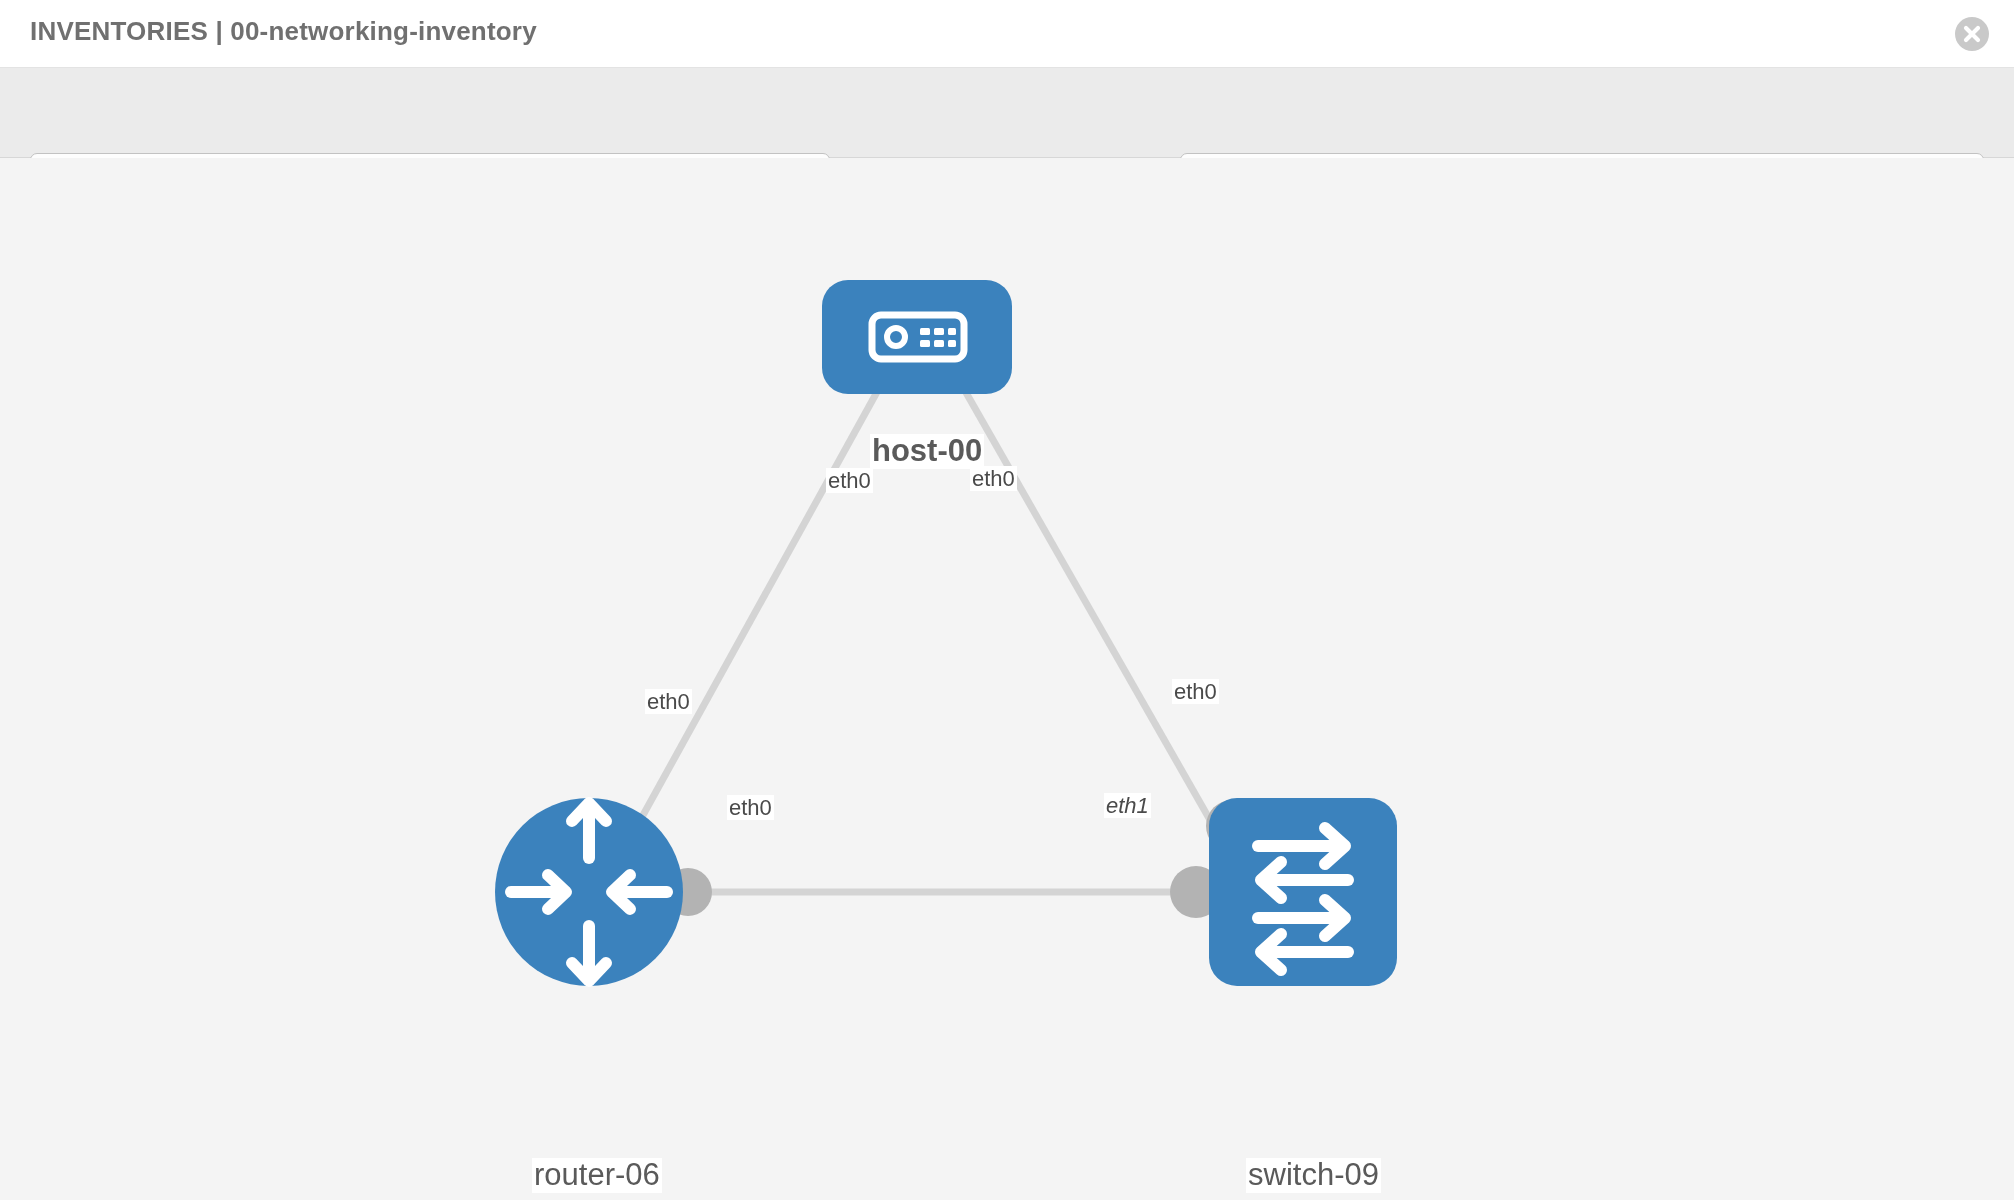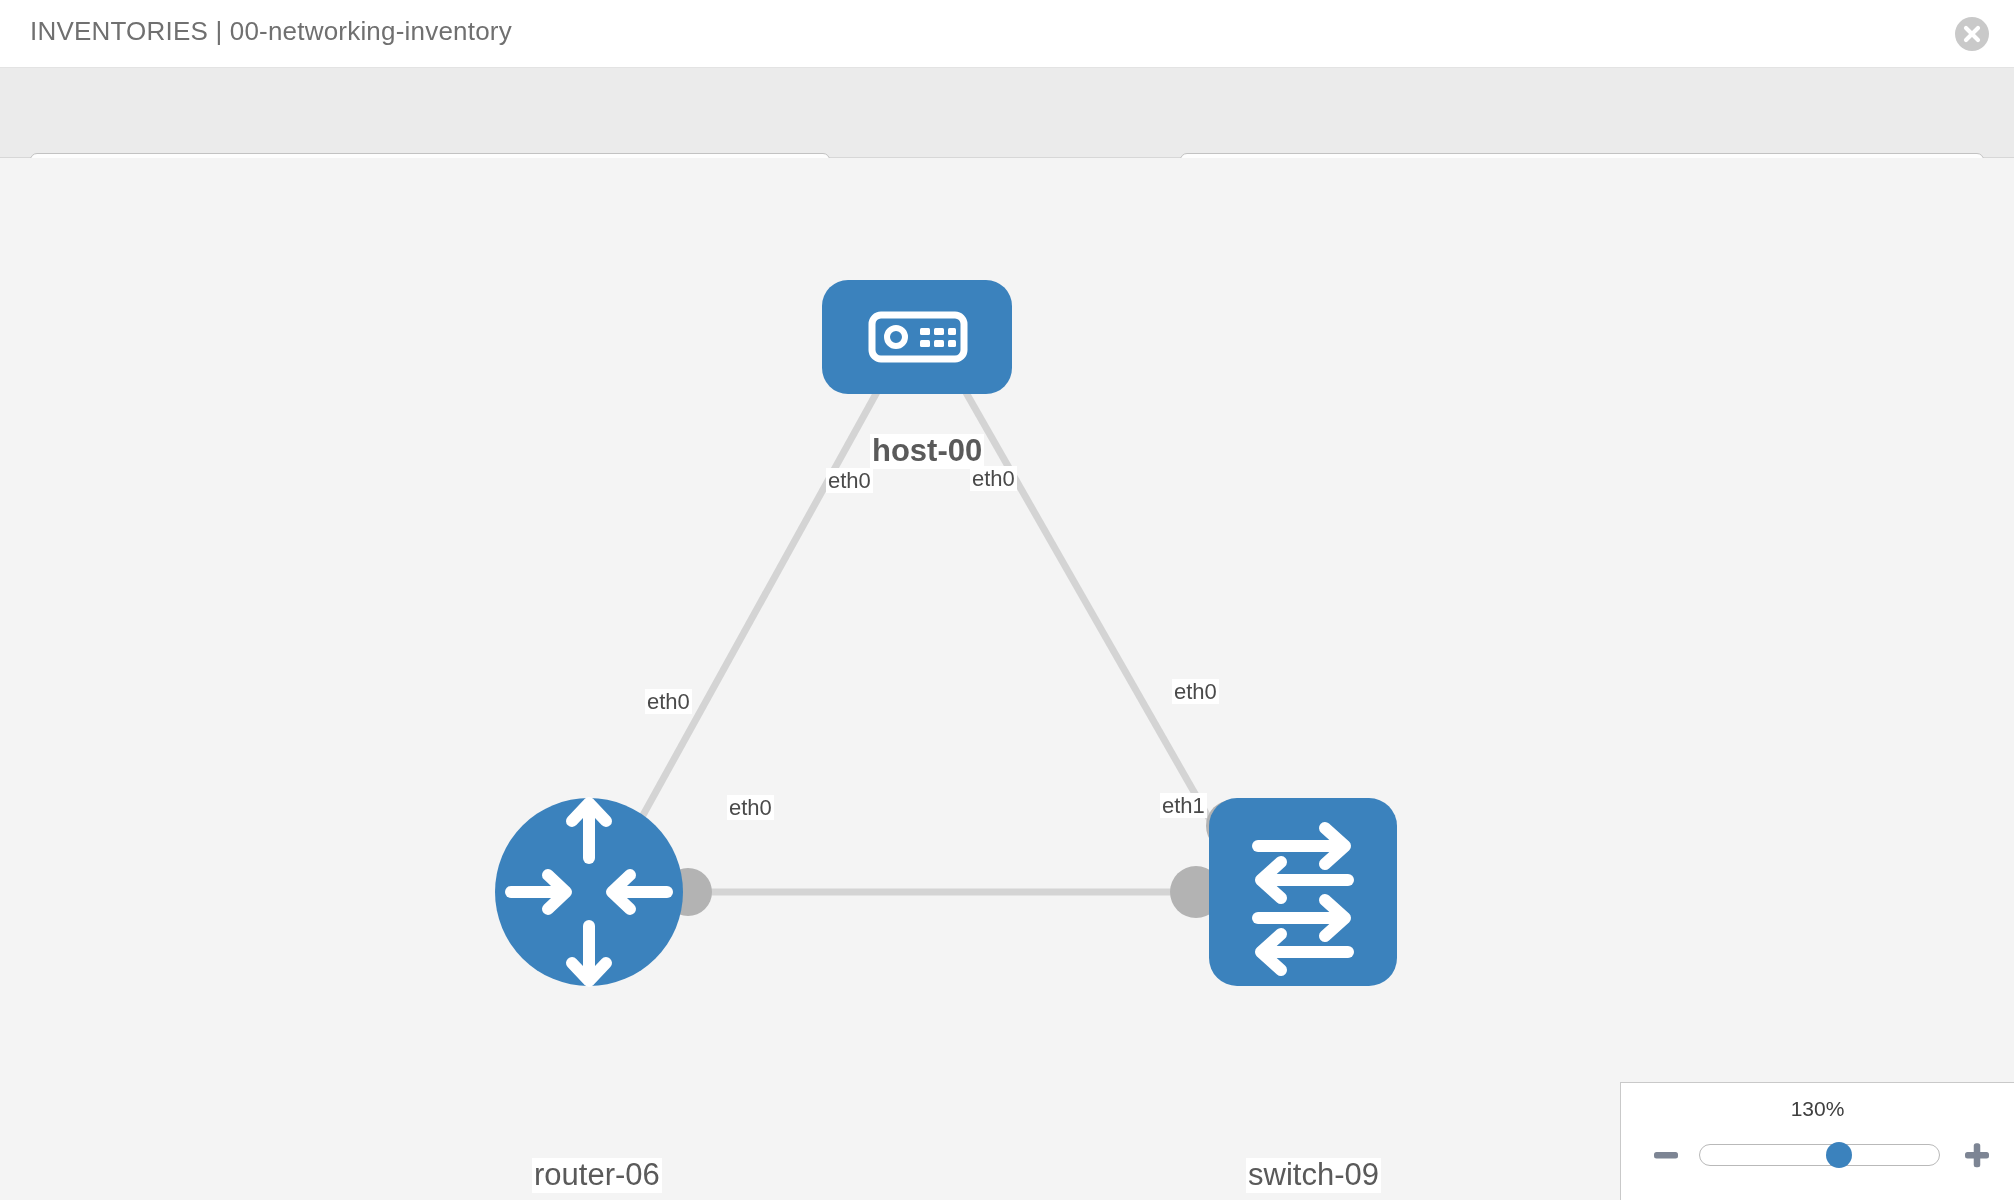--- a/index.html
+++ b/index.html
@@ -18,21 +18,21 @@
   
   .header {
     position: absolute; left: 0; top: 0;
     width: 2014px; height: 68px;
     background: #ffffff;
     border-bottom: 1px solid #e3e3e3;
     box-sizing: border-box;
   }
   .header-title {
     position: absolute; left: 30px; top: 16px;
-    font-size: 26px; font-weight: normal;
+    font-size: 26px; font-weight: bold;
     color: #707070;
     letter-spacing: 0.2px;
     white-space: nowrap;
   }
   .close-btn {
     position: absolute; right: 24px; top: 16px;
     width: 36px; height: 36px;
     cursor: pointer;
   }
 
@@ -270,40 +270,21 @@
           <path d="M1281 776 L1261 794 L1281 812"></path>
         </g>
       </g>
     </svg>
 
     <span class="chip iface" style="left:826px; top:310px;">eth0</span>
     <span class="chip iface" style="left:970px; top:308px;">eth0</span>
     <span class="chip iface" style="left:645px; top:531px;">eth0</span>
     <span class="chip iface" style="left:1172px; top:521px;">eth0</span>
     <span class="chip iface" style="left:727px; top:637px;">eth0</span>
-    <span class="chip iface" style="left:1160px; top:635px;">eth1</span>
+    <span class="chip iface" style="left:1104px; top:635px;font-style:italic;">eth1</span>
 
     <span class="chip name" style="left:870px; top:276px;font-weight:bold;">host-00</span>
     <span class="chip name" style="left:532px; top:1000px;">router-06</span>
     <span class="chip name" style="left:1246px; top:1000px;">switch-09</span>
   </div>
 
-  <div class="zoom-panel">
-    <div class="zoom-value">130%</div>
-    <div class="zoom-row">
-      <div class="zoom-minus">
-        <svg width="30" height="30" viewBox="0 0 30 30">
-          <rect x="3" y="12" width="24" height="6.5" rx="2.5" fill="#7d8594"></rect>
-        </svg>
-      </div>
-      <div class="zoom-track">
-        <div class="zoom-thumb" style="left: 58%; background: rgb(59, 130, 189);"></div>
-      </div>
-      <div class="zoom-plus">
-        <svg width="30" height="30" viewBox="0 0 30 30">
-          <rect x="3" y="12" width="24" height="6.5" rx="2.5" fill="#7d8594"></rect>
-          <rect x="11.75" y="3.25" width="6.5" height="24" rx="2.5" fill="#7d8594"></rect>
-        </svg>
-      </div>
-    </div>
-  </div>
 
 </div>
 
 </body></html>

